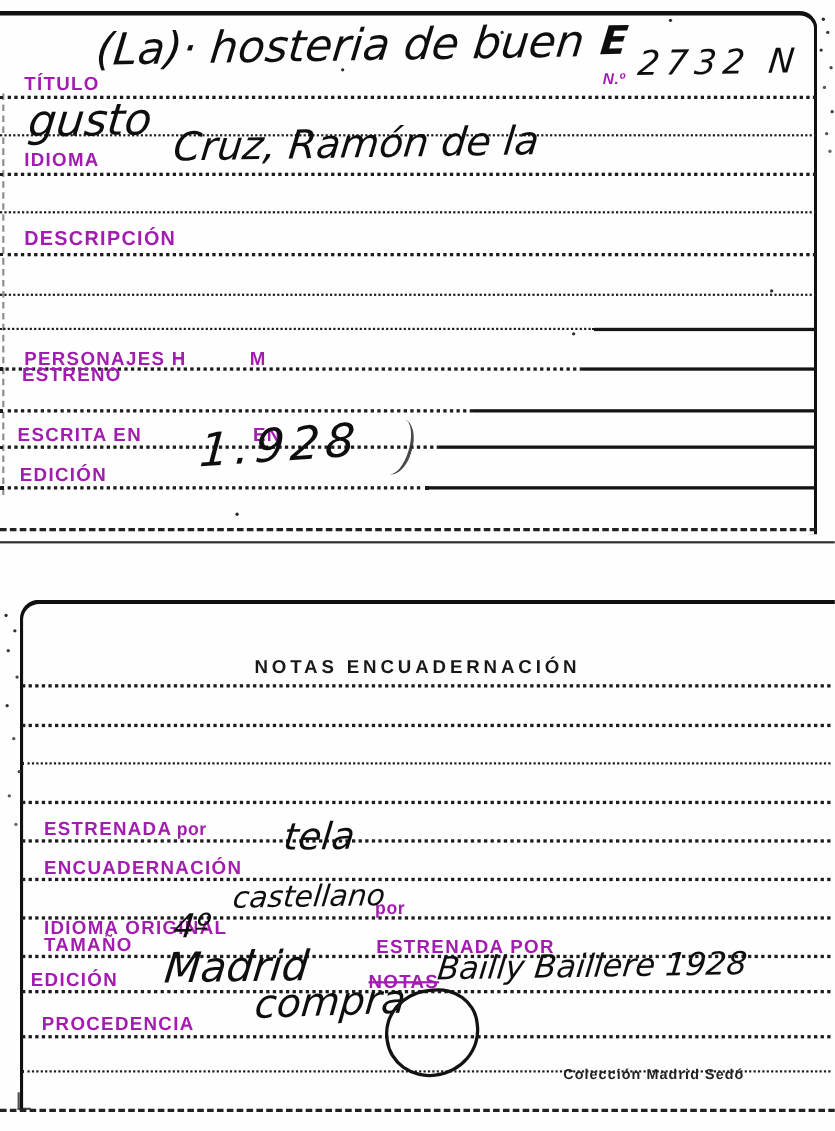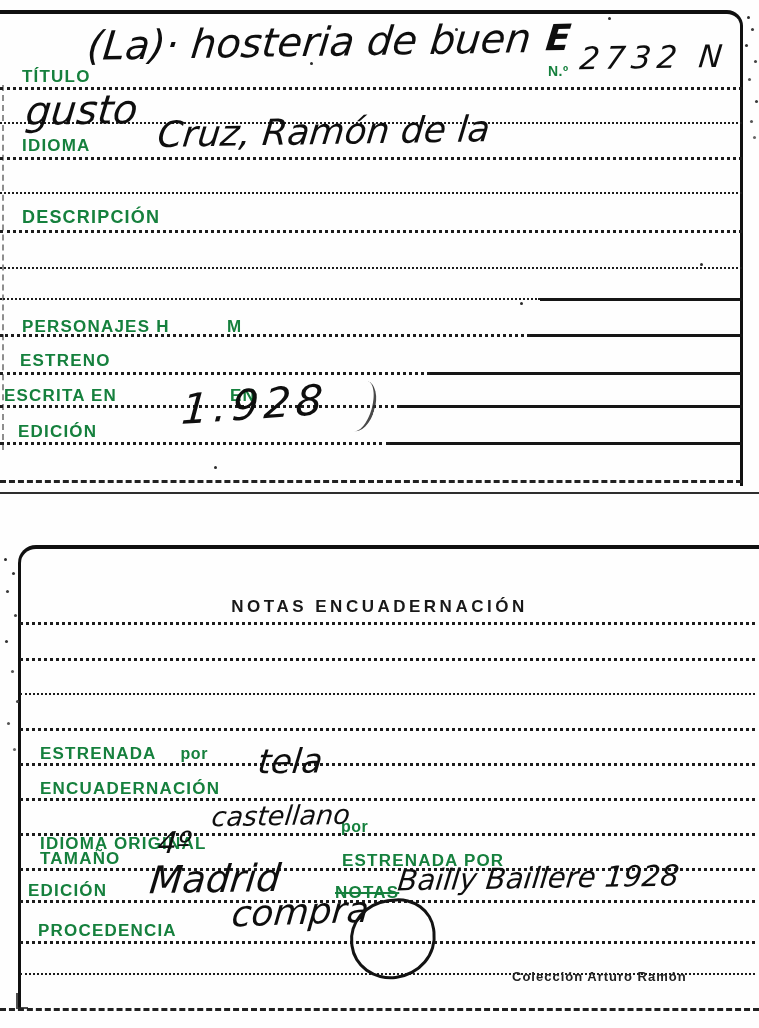--- a/index.html
+++ b/index.html
@@ -1,20 +1,20 @@
 <!DOCTYPE html>
 <html><head>
 <meta charset="utf-8">
 <style>
   html,body{margin:0;padding:0;background:#ffffff;}
   .stage{position:relative;width:759px;height:1028px;background:#fefefe;overflow:hidden;
          font-family:"Liberation Sans",sans-serif;color:#151515;}
   
   .lbl{position:absolute;font-family:"Liberation Sans",sans-serif;font-weight:700;
-       font-size:17px;letter-spacing:1.2px;color:#15803d;white-space:nowrap;
+       font-size:17px;letter-spacing:1.2px;color:#a21caf;white-space:nowrap;
        transform:scaleY(1.02);}
   .lbl-sm{font-size:14px;letter-spacing:.5px;}
   .lbl-lc{font-weight:700;letter-spacing:.5px;text-transform:none;}
   .struck{text-decoration:line-through;text-decoration-thickness:2px;}
   
   .hand{position:absolute;font-family:"DejaVu Sans",sans-serif;font-style:italic;
         color:#0e0e0e;white-space:nowrap;line-height:1;transform:skewX(-7deg) rotate(-1deg);}
   
   .dot{position:absolute;height:0;border-bottom:3px dotted #1c1c1c;}
   .dot-thin{border-bottom-width:2px;}
@@ -38,21 +38,21 @@
       1px 82px #333,7px 112px #555,12px 142px #444,3px 164px #555,9px 190px #666;}
   .smudge{position:absolute;left:346px;top:380px;width:26px;height:52px;
       border-right:3px solid #2b2b2b;border-radius:50%;transform:rotate(16deg);opacity:.85;}
   .flourish{position:absolute;left:350px;top:899px;width:80px;height:74px;
       border:3px solid #131313;border-radius:52% 46% 55% 50%;transform:rotate(-7deg);
       background:transparent;}
   .hdr{position:absolute;left:0;top:597px;width:759px;text-align:center;
       font-weight:700;font-size:17px;letter-spacing:3.5px;color:#181818;}
   .colec{position:absolute;left:512px;top:969px;font-weight:700;font-size:13px;
       letter-spacing:1px;color:#222;}
-  .row-flex{display:flex;align-items:baseline;gap:24px;}
+  .row-flex{display:flex;align-items:baseline;gap:4px;}
 </style>
 </head>
 <body>
 
 <div class="stage">
 
   <div>
     <div class="b1"></div>
     <div class="b1left"></div>
 
@@ -73,27 +73,27 @@
     <div class="dot" style="left:0;top:442px;width:390px;"></div>
     <div class="solidseg" style="left:390px;top:442px;width:352px;"></div>
     <div class="dash" style="left:0;top:480px;width:742px;"></div>
     <div class="sep" style="left:0;top:492px;width:759px;"></div>
 
     <span class="lbl" style="left:22px;top:67px;">TÍTULO</span>
     <span class="lbl" style="left:22px;top:136px;">IDIOMA</span>
     <span class="lbl" style="left:22px;top:207px;font-size:18px;">DESCRIPCIÓN</span>
     <span class="lbl" style="left:22px;top:317px;">PERSONAJES H</span>
     <span class="lbl" style="left:227px;top:317px;">M</span>
-    <span class="lbl" style="left:20px;top:351px;">ESTRENO</span>
-    <span class="lbl" style="left:4px;top:386px;">ESCRITA EN</span>
+    <span class="lbl" style="left:20px;top:331px;">ESTRENO</span>
+    <span class="lbl" style="left:16px;top:386px;">ESCRITA EN</span>
     <span class="lbl" style="left:230px;top:386px;">EN</span>
     <span class="lbl" style="left:18px;top:422px;">EDICIÓN</span>
 
     <span class="hand" style="left:546px;top:20px;font-size:36px;font-weight:700;">E</span>
-    <span class="lbl lbl-sm" style="left:548px;top:63px;">N.º</span>
+    <span class="lbl lbl-sm" style="left:548px;top:63px;font-style:italic;">N.º</span>
     <span class="hand" style="left:580px;top:42px;font-size:31px;letter-spacing:6px;">2732 N</span>
 
     <span class="hand" style="left:88px;top:22px;font-size:40px;">(La)· hosteria de buen</span>
     <span class="hand" style="left:26px;top:90px;font-size:40px;">gusto</span>
     <span class="hand" style="left:158px;top:114px;font-size:36px;">Cruz, Ramón de la</span>
     <span class="hand" style="left:182px;top:384px;font-size:42px;letter-spacing:5px;transform:skewX(-8deg) rotate(-4deg);">1.928</span>
 
     <div class="smudge"></div>
     <div class="speck sp-r1"></div>
     <div class="speck" style="left:310px;top:62px;"></div>
@@ -129,21 +129,21 @@
       <span class="lbl-lc" style="font-size:16px;text-transform:lowercase;">por</span>
     </div>
     <span class="lbl" style="left:40px;top:779px;">ENCUADERNACIÓN</span>
     <span class="lbl" style="left:40px;top:834px;">IDIOMA ORIGINAL</span>
     <span class="lbl lbl-lc" style="left:341px;top:818px;font-size:16px;">por</span>
     <span class="lbl" style="left:40px;top:849px;">TAMAÑO</span>
     <span class="lbl" style="left:342px;top:851px;">ESTRENADA POR</span>
     <span class="lbl" style="left:28px;top:881px;">EDICIÓN</span>
     <span class="lbl struck" style="left:335px;top:883px;">NOTAS</span>
     <span class="lbl" style="left:38px;top:921px;">PROCEDENCIA</span>
-    <span class="colec">Colección Arturo Ramón</span>
+    <span class="colec">Colección Madrid Sedó</span>
 
     <span class="hand" style="left:258px;top:744px;font-size:34px;">tela</span>
     <span class="hand" style="left:212px;top:802px;font-size:27px;">castellano</span>
     <span class="hand" style="left:158px;top:828px;font-size:30px;">4º</span>
     <span class="hand" style="left:150px;top:860px;font-size:38px;">Madrid</span>
     <span class="hand" style="left:398px;top:864px;font-size:29px;">Bailly Baillere 1928</span>
     <span class="hand" style="left:232px;top:894px;font-size:36px;transform:skewX(-7deg) rotate(-2deg);">compra</span>
     <div class="flourish"></div>
   </div>
 

